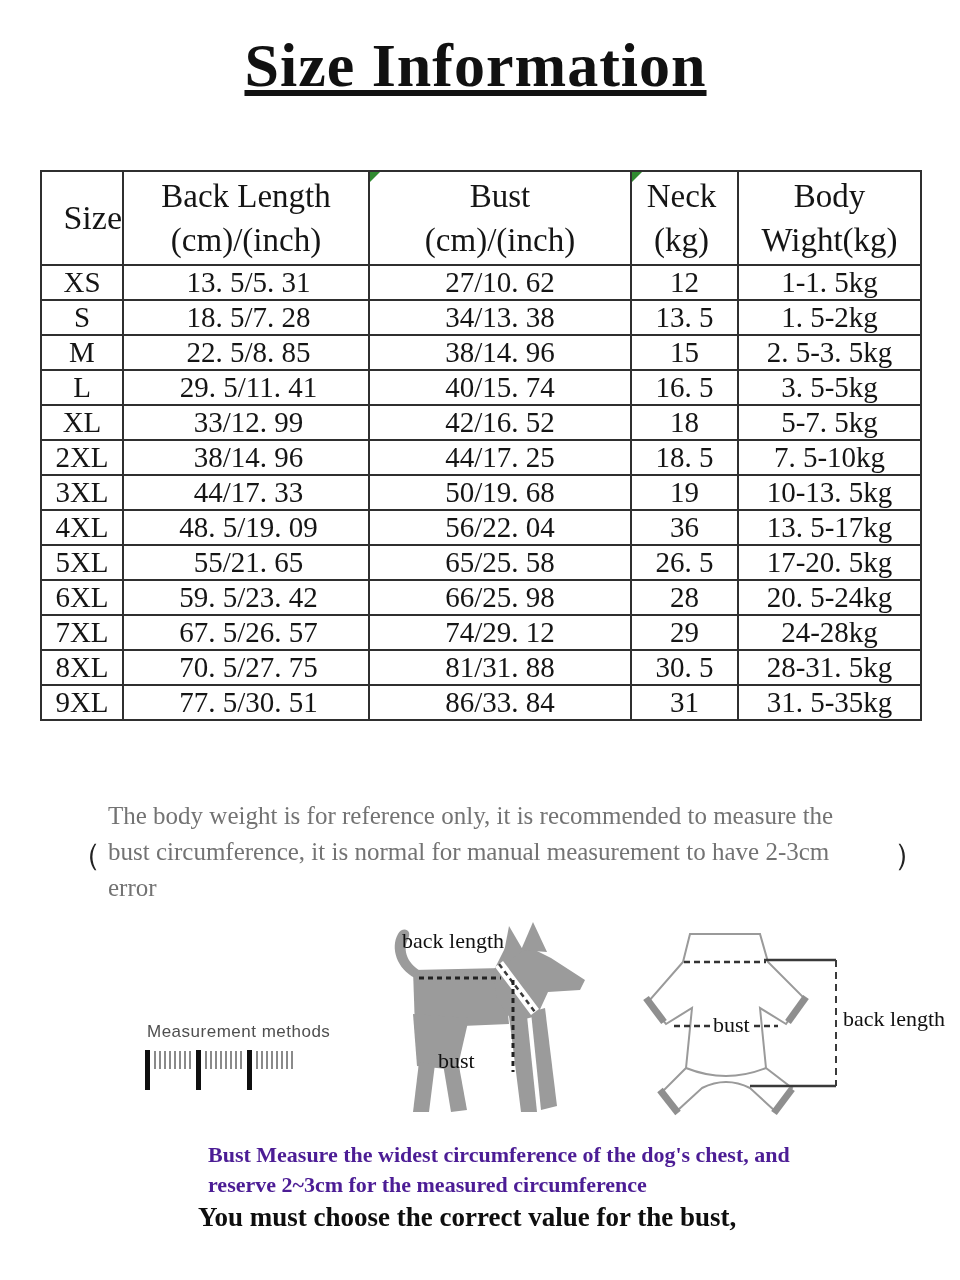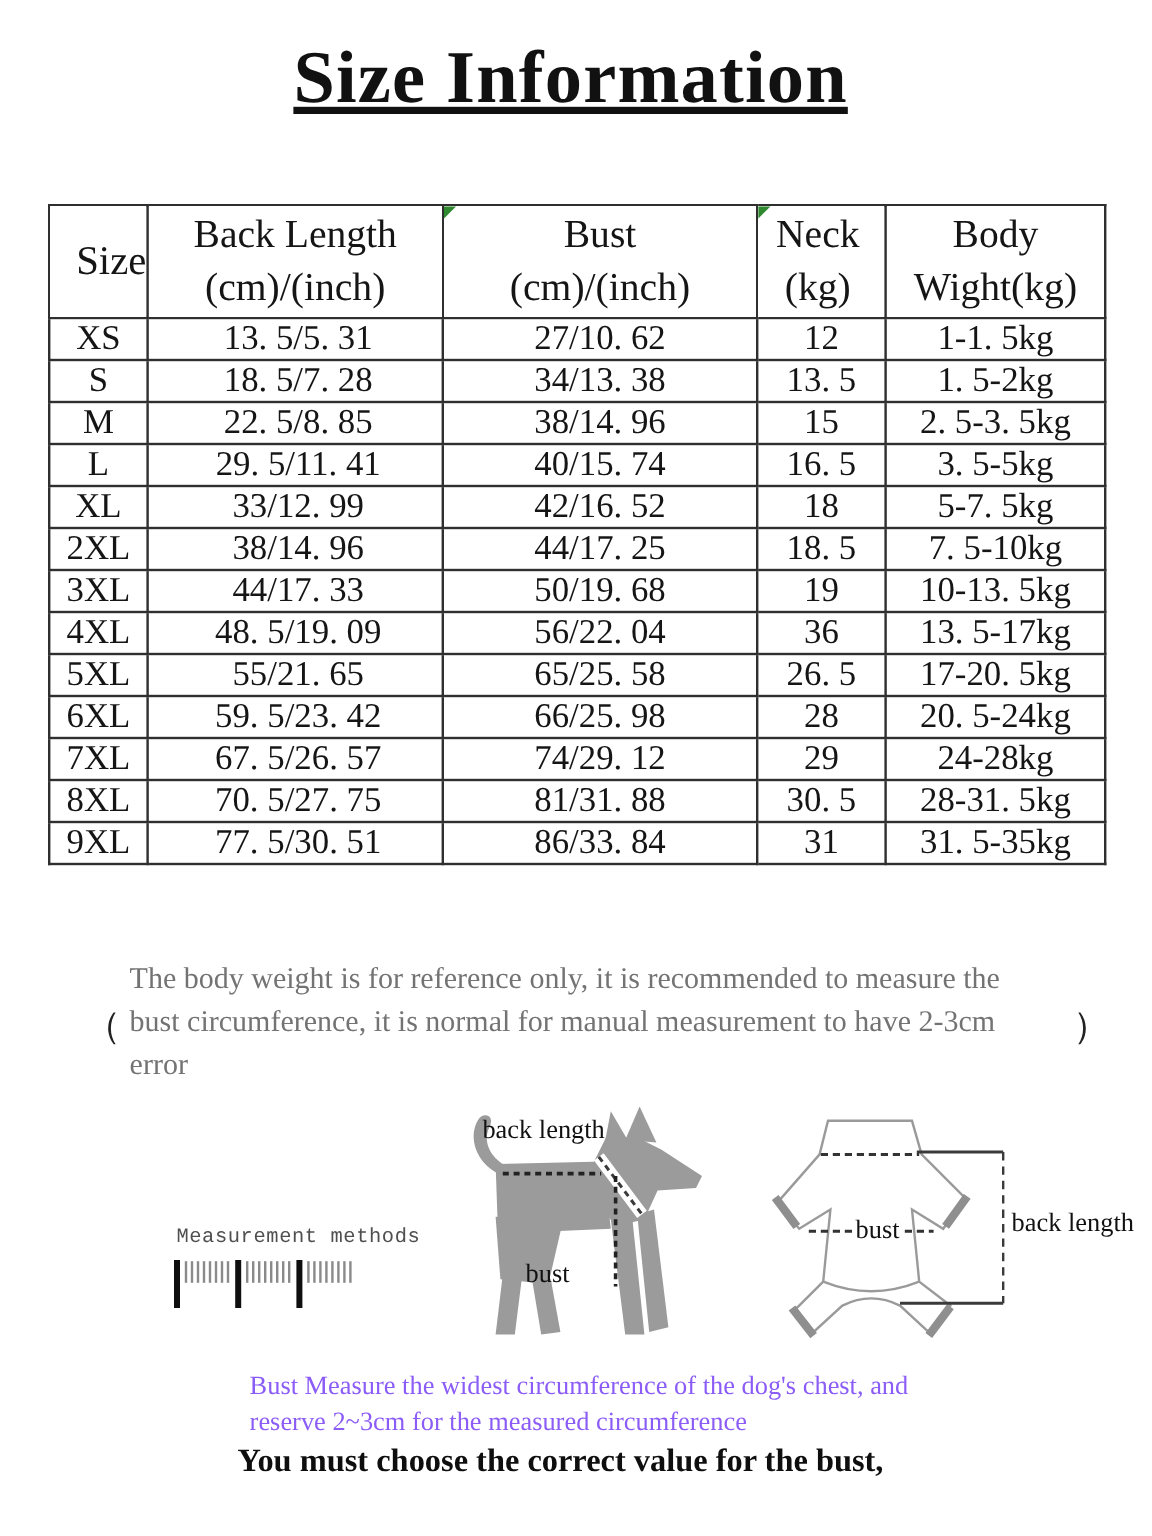--- a/index.html
+++ b/index.html
@@ -35,27 +35,27 @@
     border-top:10px solid #2f8a2f;border-right:10px solid transparent;
   }
 
   
   .note-line{left:108px;font-size:25px;white-space:nowrap;color:#737373;}
   .paren{font-size:31px;color:#222;}
 
   
   .diag-label{font-size:22px;color:#111;white-space:nowrap;}
   .meas-title{
-    left:147px;top:1022px;font-family:Liberation Mono, monospace;
+    left:147px;top:1022px;font-family:Liberation Sans, sans-serif;
     font-size:17px;color:#4f4f4f;letter-spacing:0.5px;
   }
   .bust-label-garment{background:#fff;padding:0 3px;}
 
   
-  .small-text{left:208px;top:1140px;font-size:22px;line-height:30px;color:#8b5cf6;}
+  .small-text{left:208px;top:1140px;font-size:22px;line-height:30px;color:#4c1d95;font-weight:bold;}
   .bold-text{left:198px;top:1200px;font-size:27px;line-height:34px;font-weight:bold;color:#0e0e0e;}
 </style>
 </head>
 <body>
 
 <div class="abs page-title">Size Information</div>
 
 <table class="size-table">
   <colgroup>
     <col style="width:82px">

